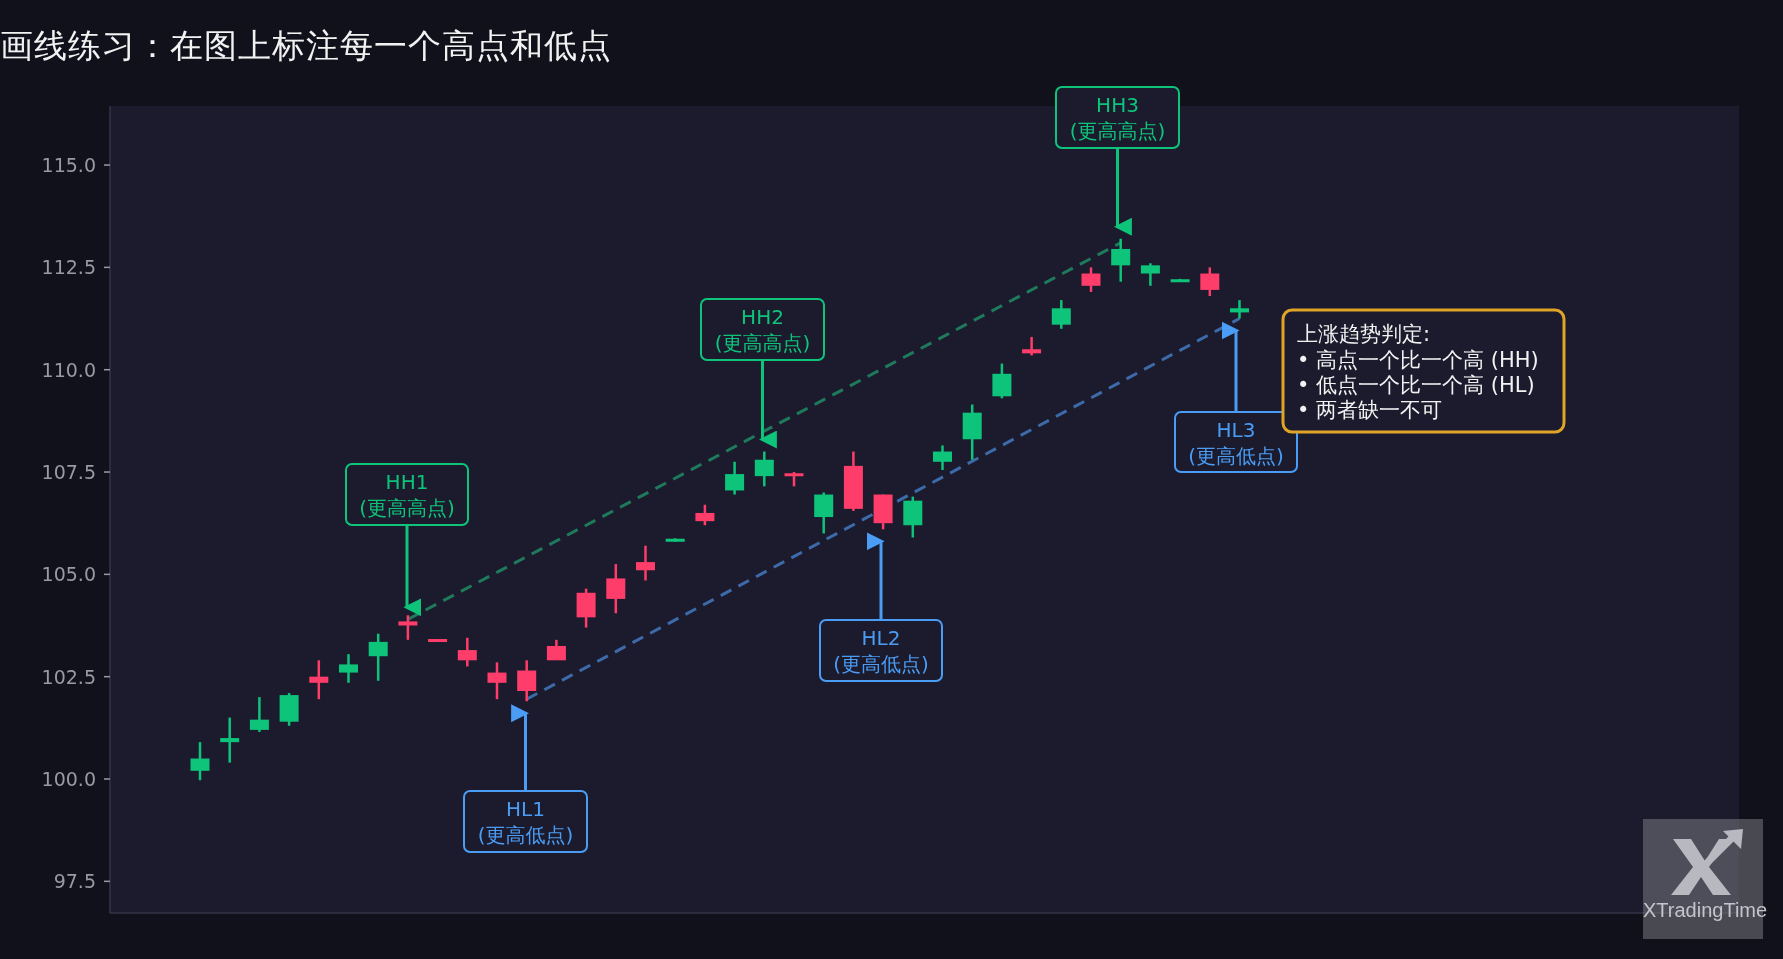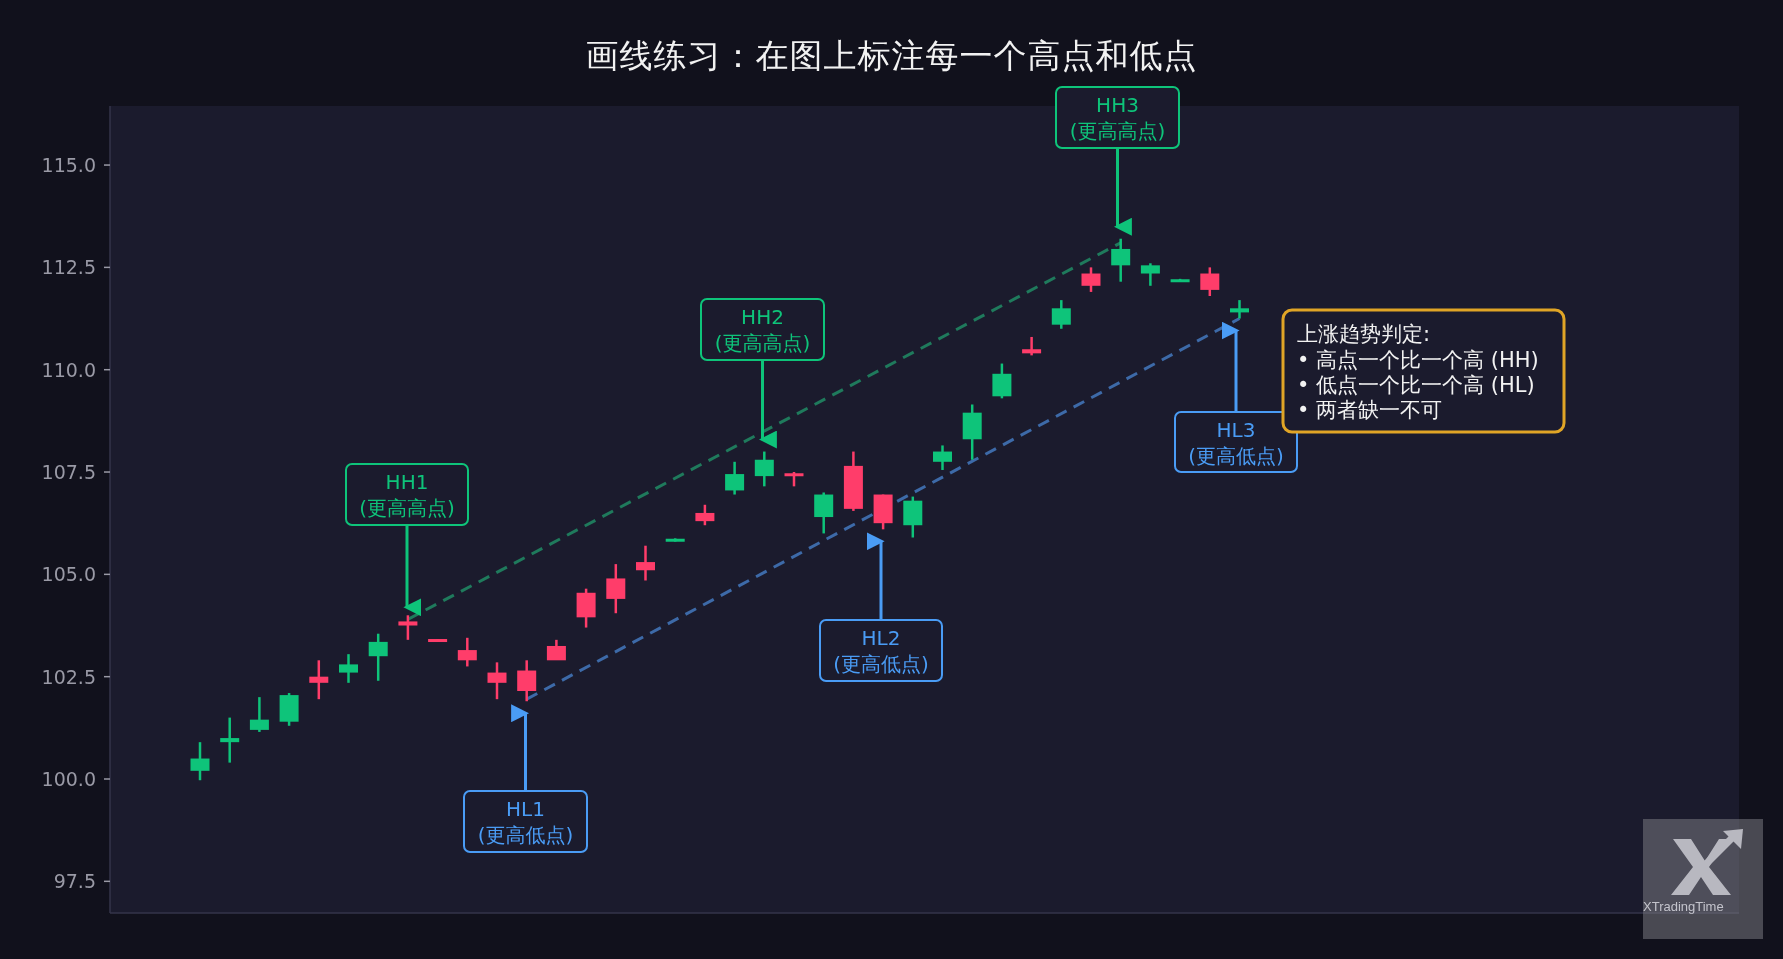--- a/index.html
+++ b/index.html
@@ -1,23 +1,23 @@
 <!DOCTYPE html>
 <html><head>
 <meta charset="utf-8">
 <style>
   html, body { margin:0; padding:0; background:#11111c; }
   body { width:1783px; height:959px; position:relative; overflow:hidden; font-family:"DejaVu Sans", sans-serif; }
-  #title { position:absolute; left:0; width:1783px; top:34px; text-align:center; color:#f2f2f2; font-size:33px; letter-spacing:1px; font-family:"DejaVu Sans", sans-serif; }
+  #title { position:absolute; left:0; width:1783px; top:24px; color:#f2f2f2; font-size:33px; letter-spacing:1px; font-family:"DejaVu Sans", sans-serif; }
   svg { position:absolute; left:0; top:0; }
   .tick-label { fill:#9a9aa6; font-size:19px; font-family:"DejaVu Sans", sans-serif; }
   .ann-text { font-size:20px; font-family:"DejaVu Sans", sans-serif; }
   .info-text { fill:#f2f2f2; font-size:21px; font-family:"DejaVu Sans", sans-serif; }
   #logo { position:absolute; left:1643px; top:819px; width:120px; height:120px; background:rgba(120,120,128,0.55); }
-  #logo-text { position:absolute; left:0; width:120px; top:80px; text-align:left; color:#c4c4cc; font-size:13px; font-family:"Liberation Sans", sans-serif; }
+  #logo-text { position:absolute; left:0; width:120px; top:80px; text-align:left; color:#c4c4cc; font-size:20px; font-family:"Liberation Sans", sans-serif; }
 </style>
 </head>
 <body>
 
 <div id="title">画线练习：在图上标注每一个高点和低点</div>
 
 <svg id="chart" width="1783" height="959" xmlns="http://www.w3.org/2000/svg">
   <defs>
     <marker id="arrow-hh" viewBox="0 0 10 10" refX="5" refY="8" markerWidth="6" markerHeight="6" orient="auto-start-reverse">
       <path d="M0,0 L10,0 L5,10 z" fill="#0ec47a"></path>

